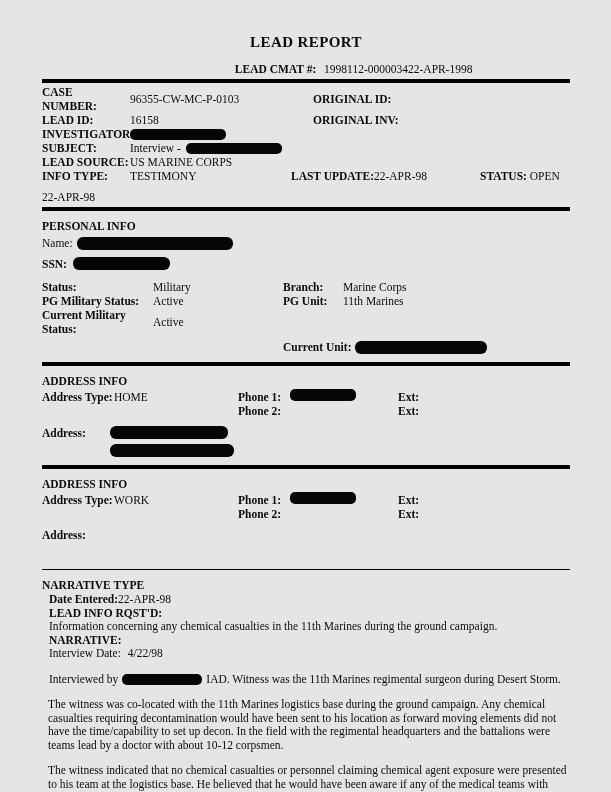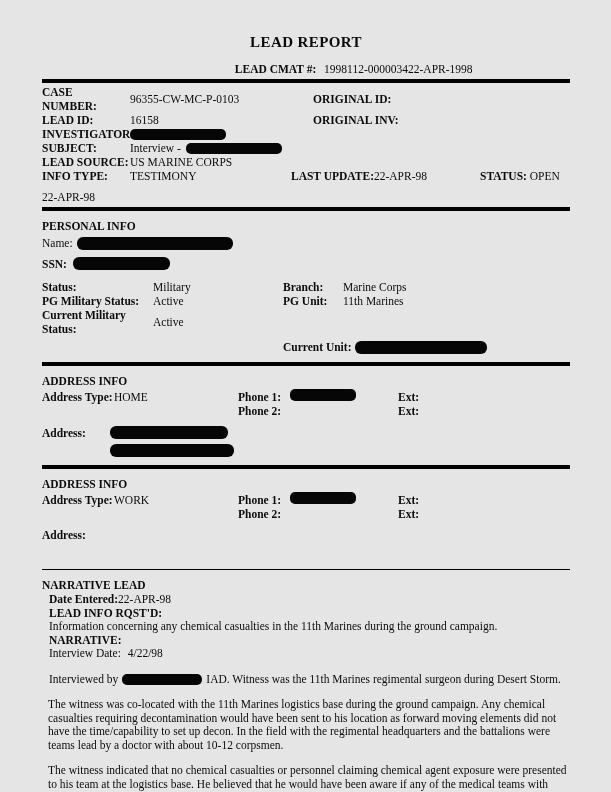--- a/index.html
+++ b/index.html
@@ -206,21 +206,21 @@
         <span class="ext-l">Ext:</span>
       </div>
       <div class="addr-row">
         <span class="addr-l">Address:</span>
       </div>
     </div>
 
     <div class="thinline mt28"></div>
 
     <div>
-      <div class="sec-title">NARRATIVE LEAD</div>
+      <div class="sec-title">NARRATIVE TYPE</div>
       <div class="nar inline-lbl-val">
         <span class="b">Date Entered:</span><span>22-APR-98</span>
       </div>
       <div class="nar b">LEAD INFO RQST'D:</div>
       <div class="nar">Information concerning any chemical casualties in the 11th Marines during the ground campaign.</div>
       <div class="nar b">NARRATIVE:</div>
       <div class="nar inline-lbl-val">
         <span>Interview Date:</span>
         <span class="v">4/22/98</span>
       </div>

